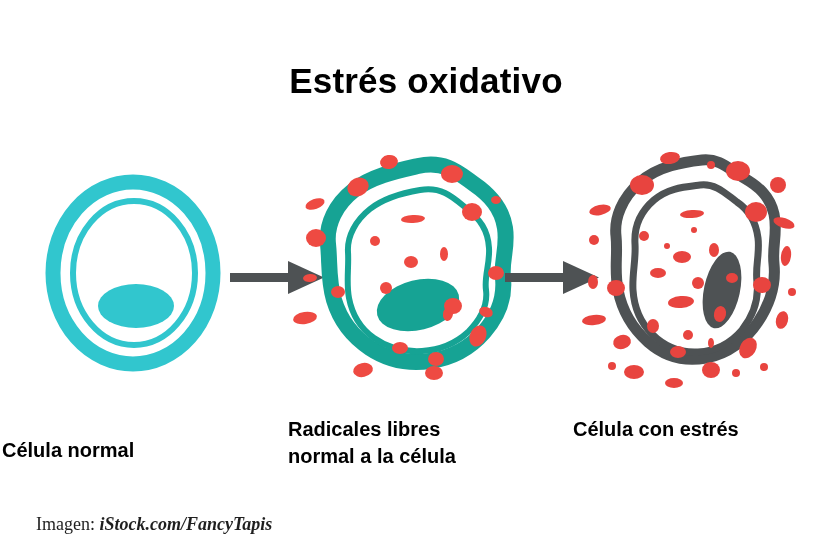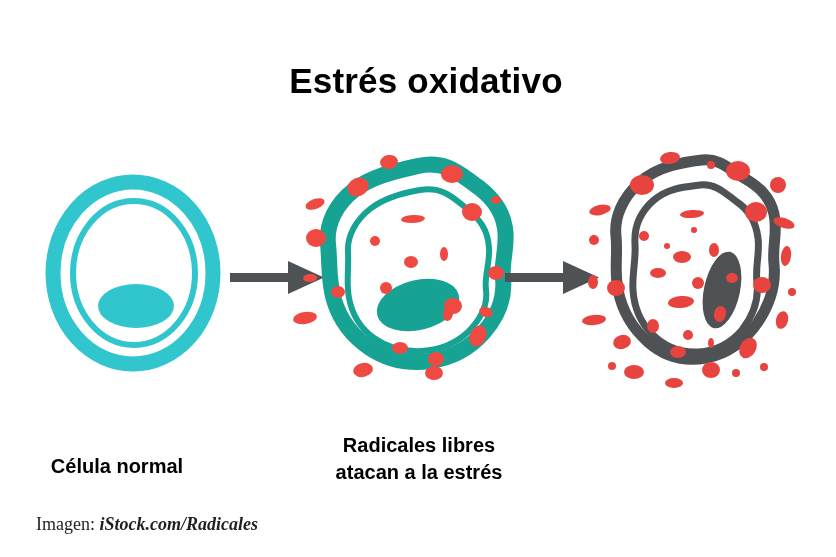--- a/index.html
+++ b/index.html
@@ -44,27 +44,26 @@
     position: absolute;
     top: 248px;
     height: 60px;
   }
   #arrow-1 { left: 228px; width: 100px; }
   #arrow-2 { left: 503px; width: 100px; }
   .arrow svg { display: block; width: 100%; height: 100%; }
 
   .caption {
     position: absolute;
-    text-align: center;
+    text-align: left;
     font-family: "Liberation Sans", sans-serif;
     font-size: 20px;
     font-weight: bold;
     color: #000000;
     line-height: 1.33;
-    margin-top: 16px;
   }
   #caption-1 { left: 2px;  top: 437px; width: 230px; }
   #caption-2 { left: 288px; top: 416px; width: 262px; }
   #caption-3 { left: 573px; top: 416px; width: 254px; }
   .caption-line { display: block; }
 
   #credit {
     position: absolute;
     left: 36px;
     top: 514px;
@@ -207,24 +206,25 @@
       </g>
     </svg>
   </div>
 
   <div class="caption" id="caption-1">
     <span class="caption-line">Célula normal</span>
   </div>
 
   <div class="caption" id="caption-2">
     <span class="caption-line">Radicales libres</span>
-    <span class="caption-line">atacan a la estrés</span>
+    <span class="caption-line">normal a la célula</span>
   </div>
 
   <div class="caption" id="caption-3">
+    <span class="caption-line">Célula con estrés</span>
   </div>
 
   <div id="credit">
     <span>Imagen:</span>
-    <span class="credit-source">iStock.com/Radicales</span>
+    <span class="credit-source">iStock.com/FancyTapis</span>
   </div>
 
 </div>
 
 </body></html>

